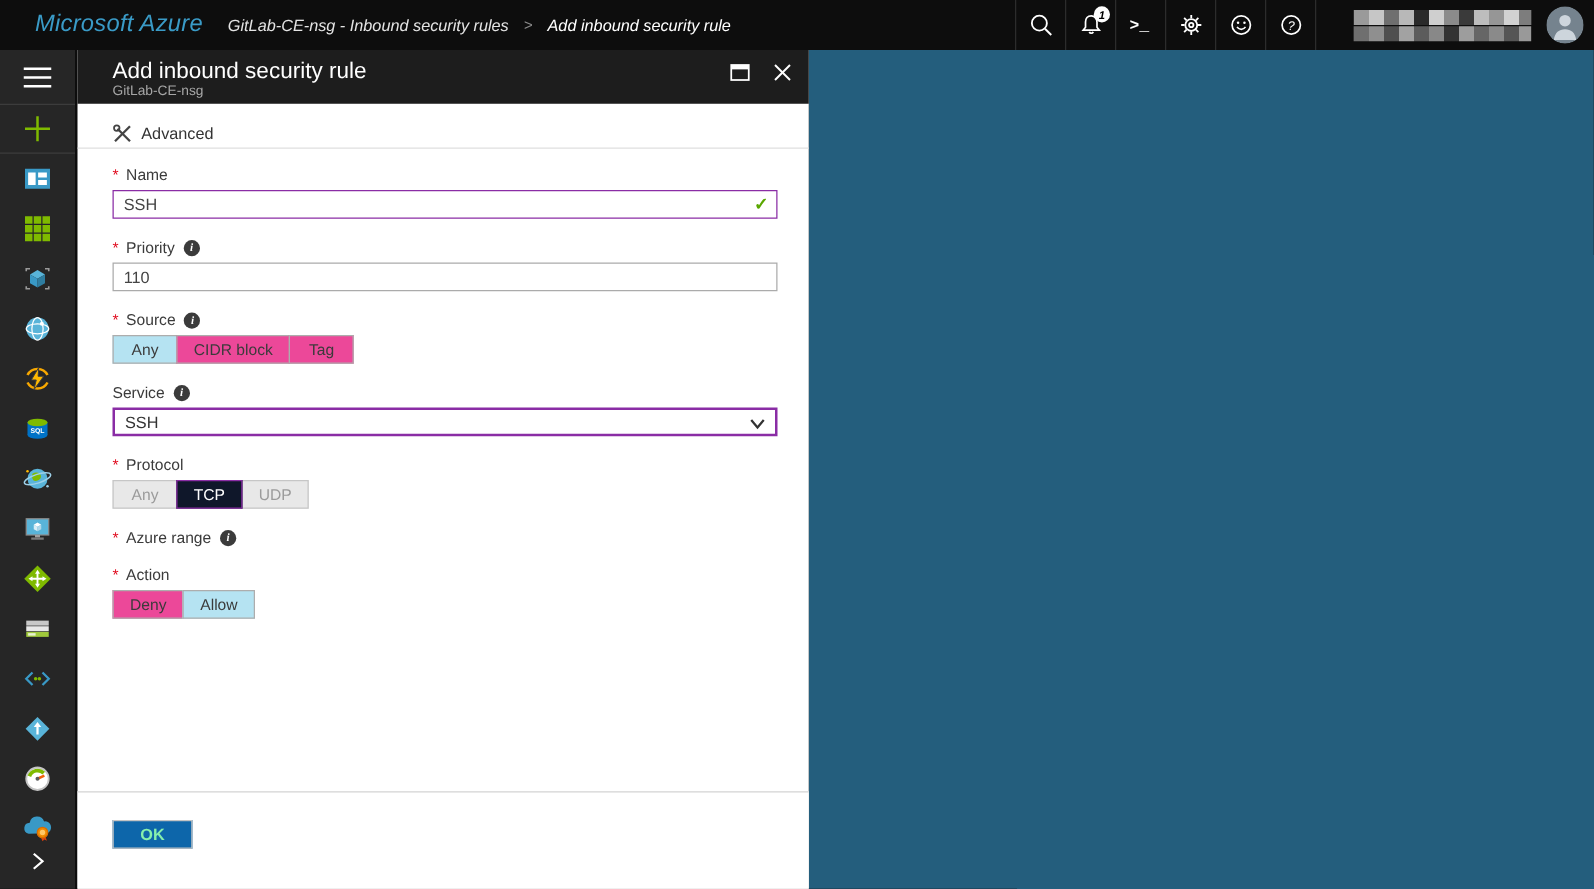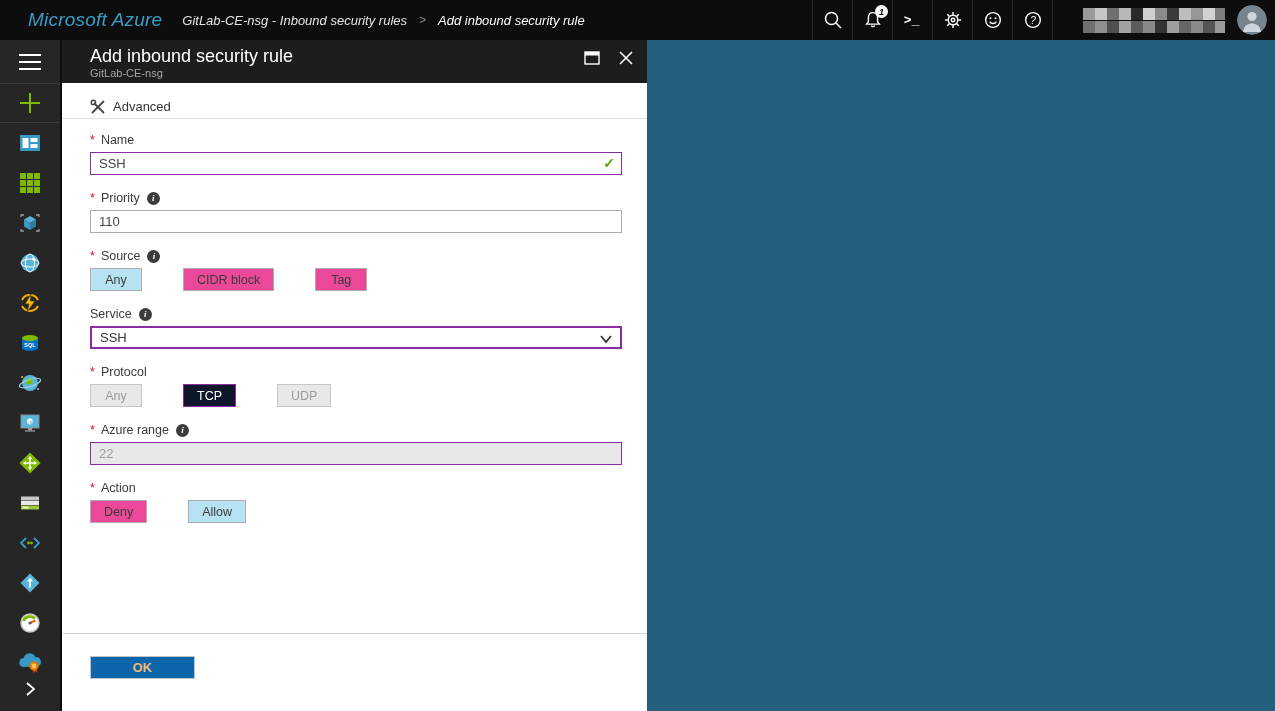--- a/index.html
+++ b/index.html
@@ -60,34 +60,34 @@
           font-weight:bold; font-style:italic; display:inline-flex; align-items:center; justify-content:center;
           margin-left:3px; cursor:default; font-family:"Liberation Serif", serif; }
   .tinput { width:532px; height:23px; border:1px solid #ababab; font-size:13px; color:#444;
             padding:0 26px 0 8px; outline:none; font-family:"Liberation Sans", sans-serif; background:#fff; }
   .tinput.valid { border:1px solid #8a2da5; }
   .input-wrap { position:relative; width:532px; }
   .check { position:absolute; right:7px; top:3px; color:#5aa700; font-size:14px; font-weight:bold; }
   .fselect { width:532px; height:23px; border:2px solid #8a2da5; display:flex; align-items:center;
              padding:0 8px; font-size:13px; color:#333; cursor:pointer; background:#fff; position:relative; }
   .fselect svg { position:absolute; right:8px; top:6px; }
-  .seg-group { display:inline-flex;gap:42px; }
+  .seg-group { display:inline-flex; }
   .seg { height:23px; min-width:52px; padding:0 13px; border:1px solid #adadad; background:#ec4899;
          font-size:12.5px; color:#3b3b3b; display:flex; align-items:center; justify-content:center;
          cursor:pointer; margin-left:-1px; white-space:nowrap; }
   .seg:first-child { margin-left:0; }
   .seg.sel-blue { background:#b5e3f2; }
   .seg.sel-purple { background:#0f172a; border-color:#8a2da5; color:#ffffff; z-index:1; }
   .seg.disabled { background:#e8e8e8; color:#9b9b9b; border-color:#c6c6c6; cursor:default; }
   .port-input { width:532px; height:23px; border:1px solid #8a2da5; background:#e8e8e8; color:#9e9e9e;
                 font-size:13px; padding:0 8px; outline:none; font-family:"Liberation Sans", sans-serif; }
 
   .blade-footer { position:absolute; left:0; bottom:0; width:585px; height:78px;
                   border-top:1px solid #d4d4d4; padding:22px 0 0 28px; background:#fff; }
-  .ok-btn { width:105px; height:23px; background:#0d66aa; color:#fdba74; font-size:13px; font-weight:bold;
+  .ok-btn { width:64px; height:23px; background:#0d66aa; color:#86efac; font-size:13px; font-weight:bold;
             border:1px solid #c3c3c3; cursor:pointer; font-family:"Liberation Sans", sans-serif; }
 </style>
 </head>
 <body>
 
 <div class="topbar">
   <div class="brand">Microsoft Azure</div>
   <div class="crumbs">
     <span class="crumb-parent">GitLab-CE-nsg - Inbound security rules</span>
     <span class="crumb-sep">&gt;</span>
@@ -397,21 +397,20 @@
         <div class="seg disabled">UDP</div>
       </div>
     </div>
 
     <div class="fgroup">
       <div class="flabel">
         <span class="req">*</span>
         <span>Azure range</span>
         <span class="info">i</span>
       </div>
-      <input class="port-input" disabled="" value="22" style="">
     </div>
 
     <div class="fgroup">
       <div class="flabel">
         <span class="req">*</span>
         <span>Action</span>
       </div>
       <div class="seg-group">
         <div class="seg">Deny</div>
         <div class="seg sel-blue">Allow</div>

